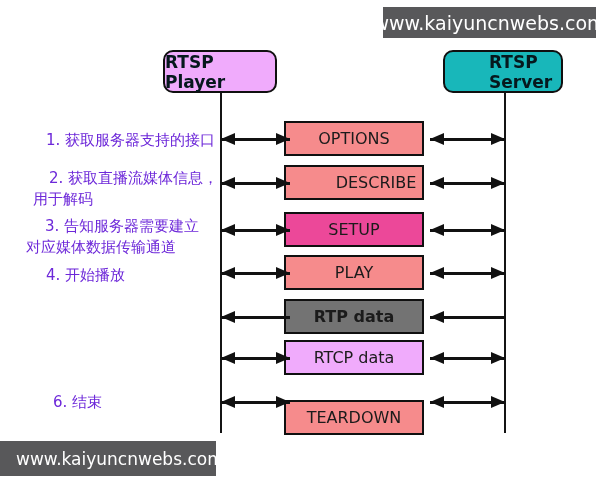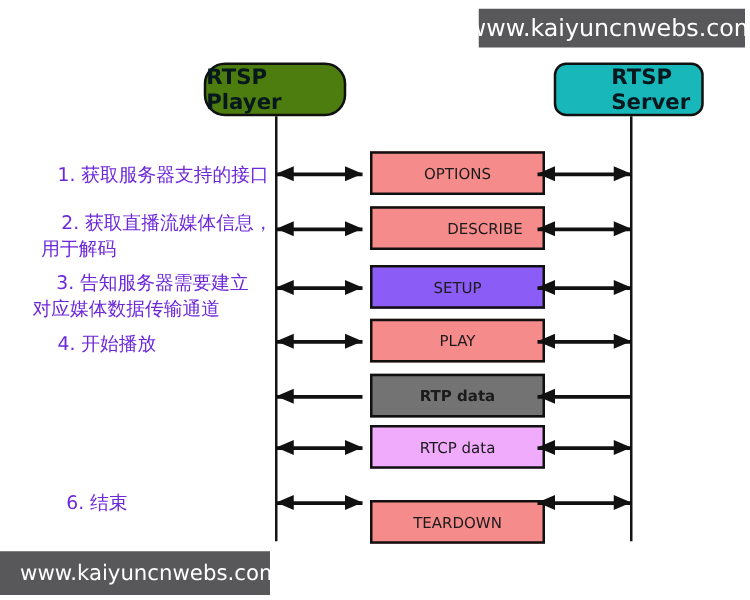--- a/index.html
+++ b/index.html
@@ -32,23 +32,23 @@
   .step{position:absolute;font-size:15px;line-height:21px;color:#6d28d9;
         white-space:pre-line;}
   .step-1{left:46px;top:130px;}
   .step-2{left:33px;top:168px;text-indent:16px;}
   .step-3{left:26px;top:216px;text-indent:19px;}
   .step-4{left:46px;top:265px;}
   .step-5{left:24px;top:308px;text-indent:21px;}
   .step-6{left:53px;top:392px;}
 
   
-  .msg{position:absolute;left:296px;width:140px;height:35px;box-sizing:border-box;
+  .msg{position:absolute;left:284px;width:140px;height:35px;box-sizing:border-box;
        border:2px solid #101010;display:flex;align-items:center;justify-content:center;
-       font-size:12px;color:#1b1b1b;}
+       font-size:16px;color:#1b1b1b;}
 
   
   .arr{position:absolute;height:3px;background:#111;}
   .arr .h{position:absolute;top:-5px;width:0;height:0;
           border-top:6px solid transparent;border-bottom:6px solid transparent;}
   .arr .h.hl{left:0;border-right:14px solid #111;}
   .arr .h.hr{right:0;border-left:14px solid #111;}
 
   
   .center-watermark{position:absolute;left:220px;top:402px;font-size:28px;
@@ -56,21 +56,21 @@
 </style>
 </head>
 <body>
 
 <div class="stage">
 
   <div class="topbar" style="background: rgb(88, 88, 90);">
     <span>www.kaiyuncnwebs.com</span>
   </div>
 
-  <div class="actor player" style="background: #4d7c0f; border-radius: 17px;">RTSP Player</div>
+  <div class="actor player" style="background: #f0abfc;">RTSP Player</div>
   <div class="actor server" style="background: rgb(24, 183, 186);">RTSP Server</div>
 
   <div class="lifeline player-line"></div>
   <div class="lifeline server-line"></div>
 
   <div class="step step-1">1. 获取服务器支持的接口</div>
   <div class="step step-2">2. 获取直播流媒体信息，
 用于解码</div>
   <div class="step step-3">3. 告知服务器需要建立
 对应媒体数据传输通道</div>
@@ -89,21 +89,21 @@
       </div>
       <div class="msg" style="top: 165px; background: rgb(246, 139, 140); padding-left: 44px;">DESCRIBE</div>
       <div class="arr" style="left: 221px; width: 69px; top: 182px;">
         <span class="h hl"></span>
         <span class="h hr"></span>
       </div>
       <div class="arr" style="left: 430px; width: 75px; top: 182px;">
         <span class="h hl"></span>
         <span class="h hr"></span>
       </div>
-      <div class="msg" style="top: 212px; background: #8b5cf6; text-align: right;">SETUP</div>
+      <div class="msg" style="top: 212px; background: #ec4899; text-align: right;">SETUP</div>
       <div class="arr" style="left: 221px; width: 69px; top: 229px;">
         <span class="h hl"></span>
         <span class="h hr"></span>
       </div>
       <div class="arr" style="left: 430px; width: 75px; top: 229px;">
         <span class="h hl"></span>
         <span class="h hr"></span>
       </div>
       <div class="msg" style="top: 255px; background: rgb(246, 139, 140);">PLAY</div>
       <div class="arr" style="left: 221px; width: 69px; top: 272px;">

